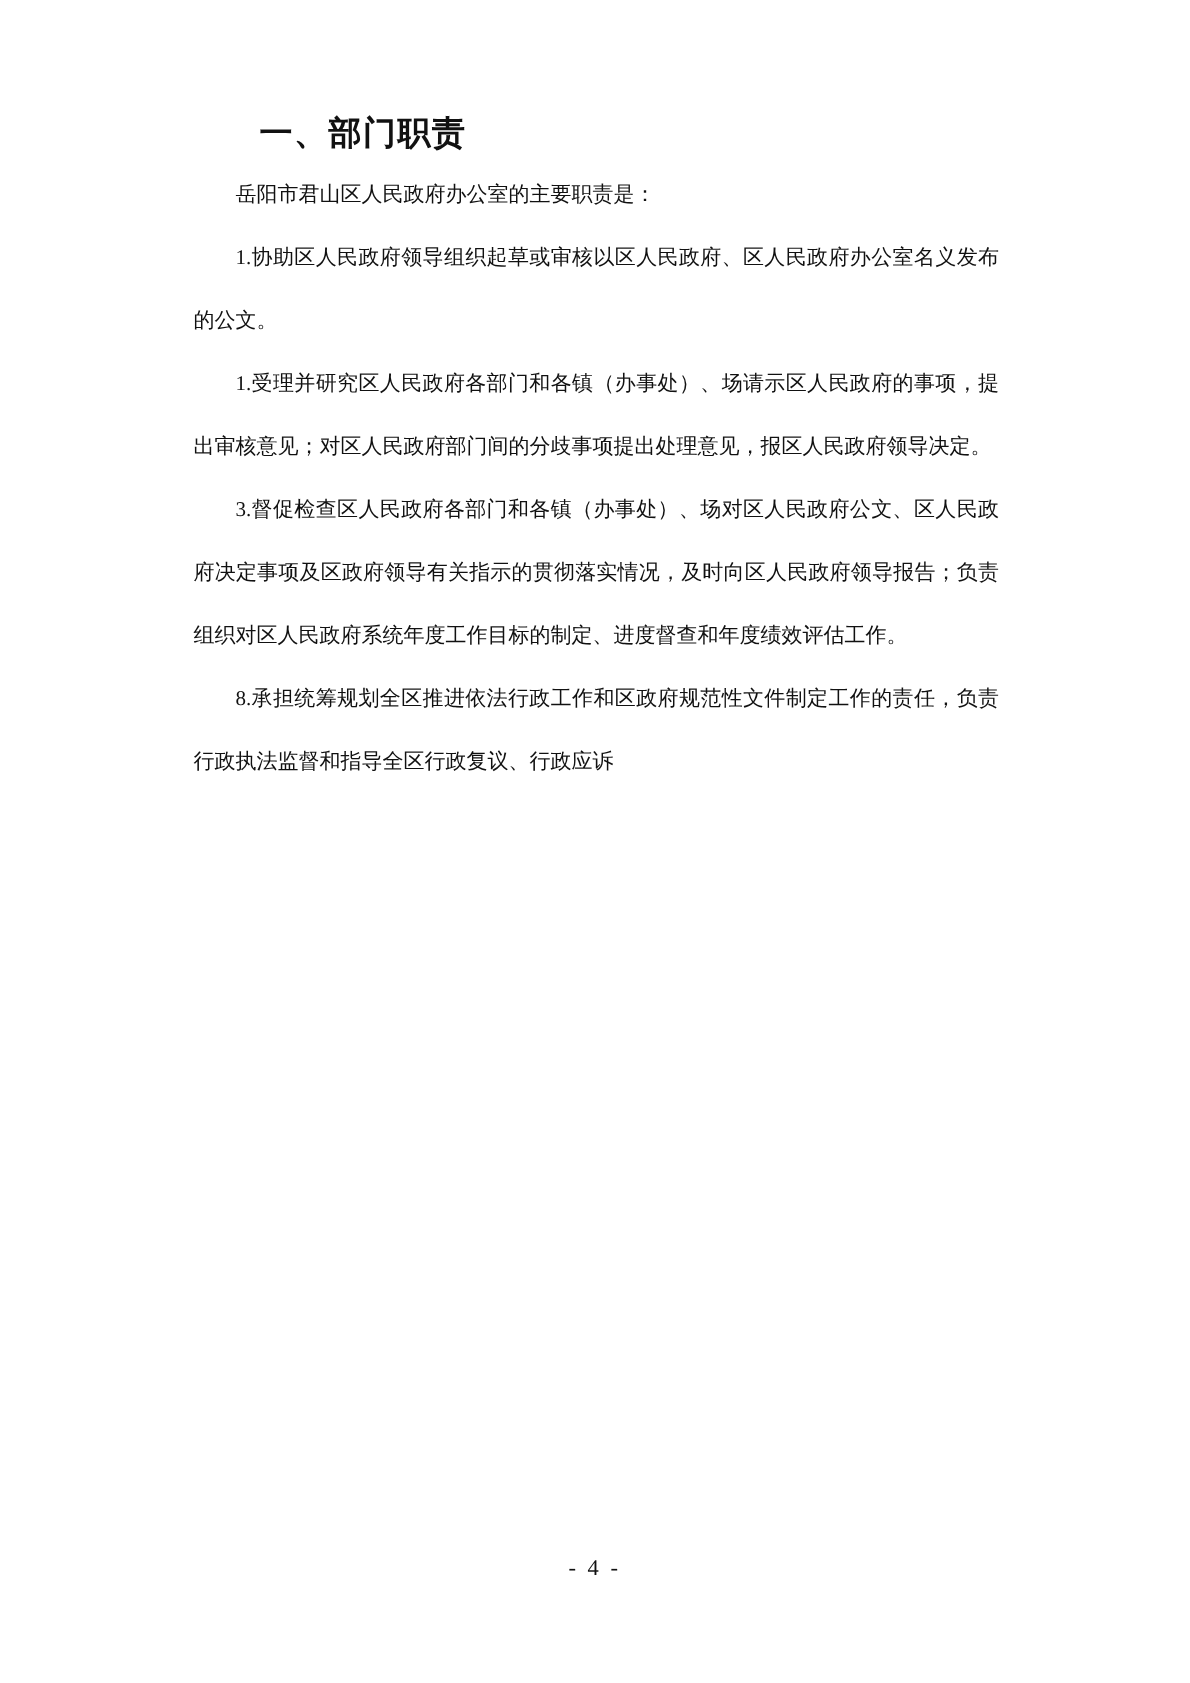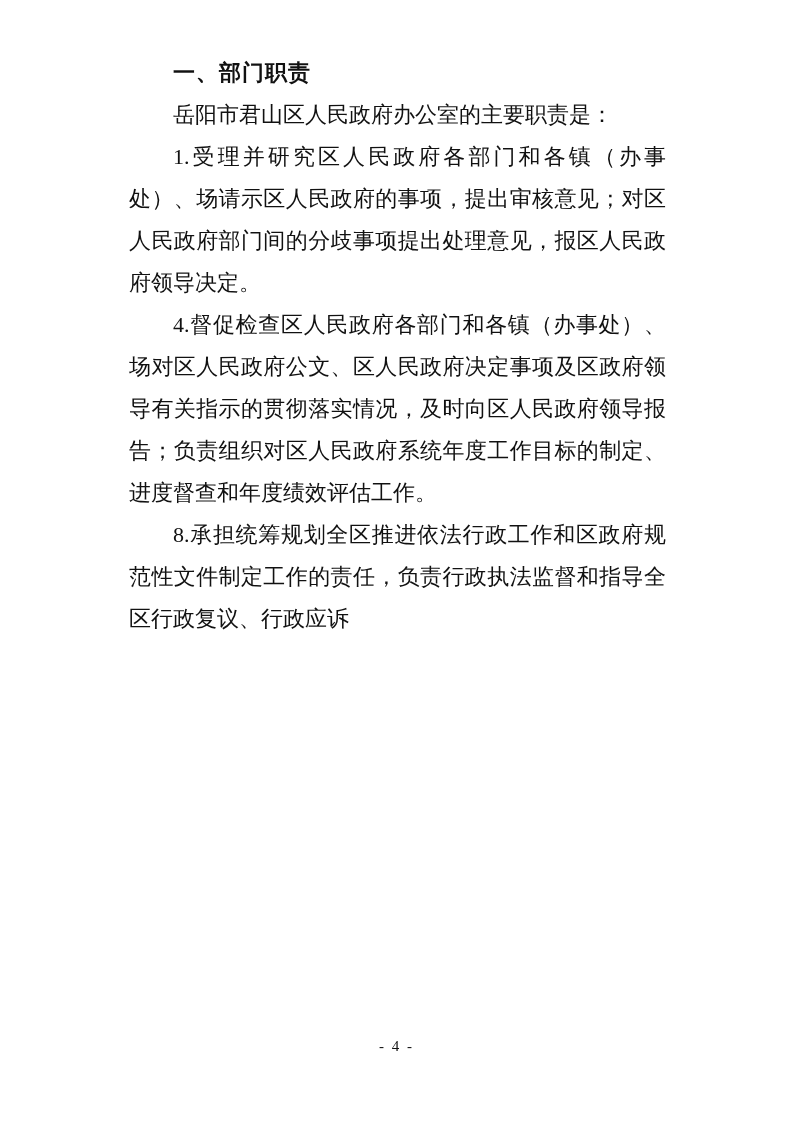--- a/index.html
+++ b/index.html
@@ -6,36 +6,36 @@
   html, body { background: #ffffff; }
 
   .page {
     position: relative;
     width: 695px;
     height: 1122px;
     margin: 0 auto;
     background: #ffffff;
     color: #111111;
     font-family: "Liberation Serif", serif;
-    padding: 52px 78px 0 80px;
+    padding: 68px 78px 0 80px;
     overflow: hidden;
   }
 
   .heading {
     font-family: "Liberation Sans", sans-serif;
     font-size: 22px;
     font-weight: bold;
     line-height: 42px;
     text-indent: 2em;
     letter-spacing: 1px;
     white-space: nowrap;
   }
 
   .para {
-    font-size: 22px;
+    font-size: 14px;
     line-height: 42px;
     text-align: justify;
     text-indent: 2em;
   }
 
   .page-footer {
     position: absolute;
     left: 0;
     right: 0;
     top: 1038px;
@@ -46,19 +46,20 @@
   }
 </style>
 </head>
 <body>
 
 <div class="page">
   <h1 class="heading">一、部门职责</h1>
 
   <div id="document-body">
       <p class="para">岳阳市君山区人民政府办公室的主要职责是：</p>
+      <p class="para">1.协助区人民政府领导组织起草或审核以区人民政府、区人民政府办公室名义发布的公文。</p>
       <p class="para">1.受理并研究区人民政府各部门和各镇（办事处）、场请示区人民政府的事项，提出审核意见；对区人民政府部门间的分歧事项提出处理意见，报区人民政府领导决定。</p>
-      <p class="para">4.督促检查区人民政府各部门和各镇（办事处）、场对区人民政府公文、区人民政府决定事项及区政府领导有关指示的贯彻落实情况，及时向区人民政府领导报告；负责组织对区人民政府系统年度工作目标的制定、进度督查和年度绩效评估工作。</p>
+      <p class="para">3.督促检查区人民政府各部门和各镇（办事处）、场对区人民政府公文、区人民政府决定事项及区政府领导有关指示的贯彻落实情况，及时向区人民政府领导报告；负责组织对区人民政府系统年度工作目标的制定、进度督查和年度绩效评估工作。</p>
       <p class="para">8.承担统筹规划全区推进依法行政工作和区政府规范性文件制定工作的责任，负责行政执法监督和指导全区行政复议、行政应诉</p>
     </div>
 
   <div class="page-footer">- 4 -</div>
 </div>
 
 </body></html>

